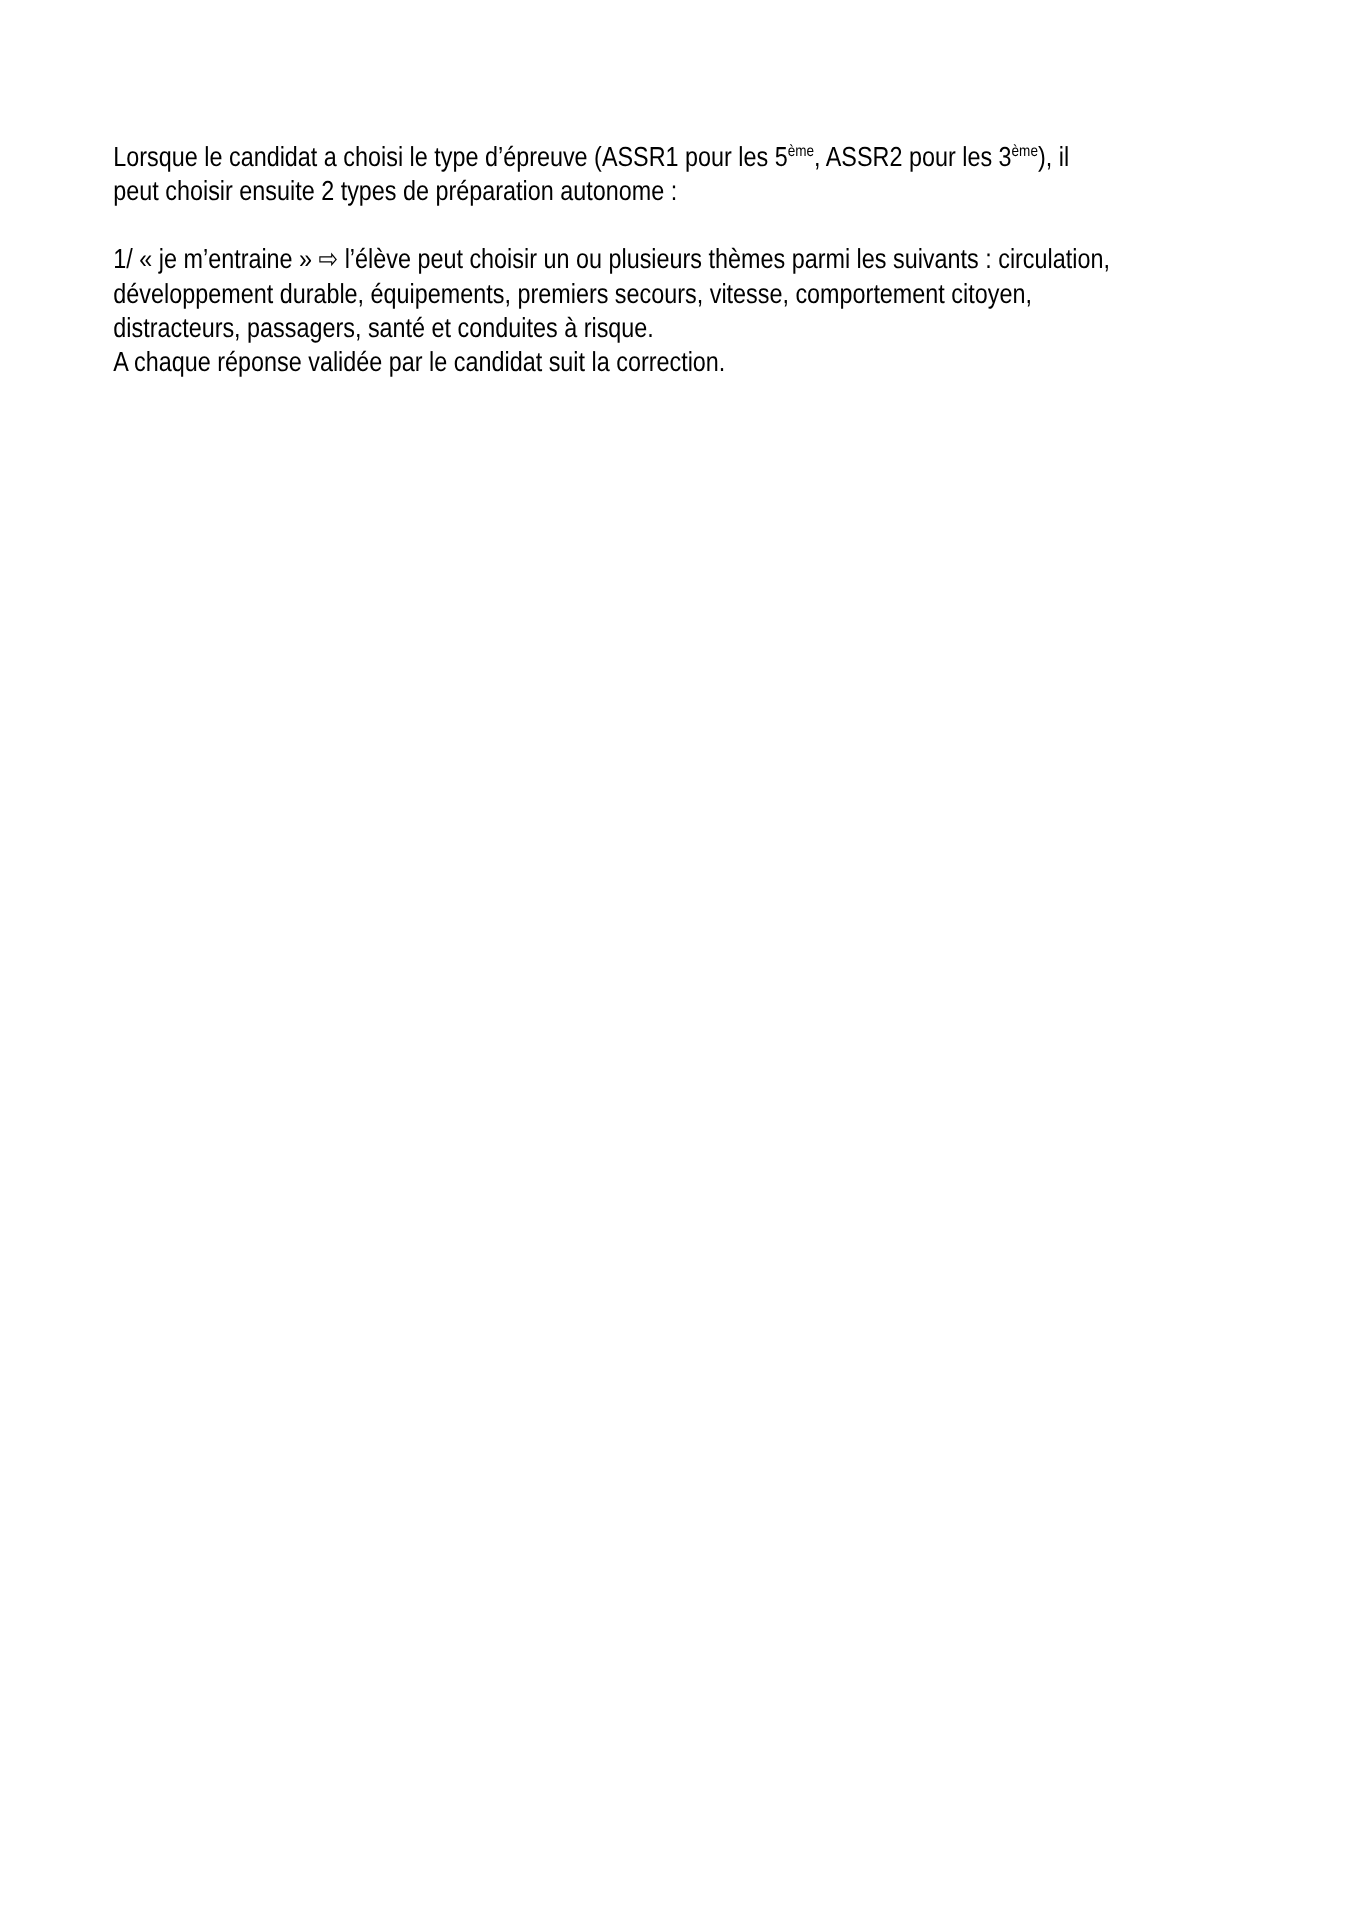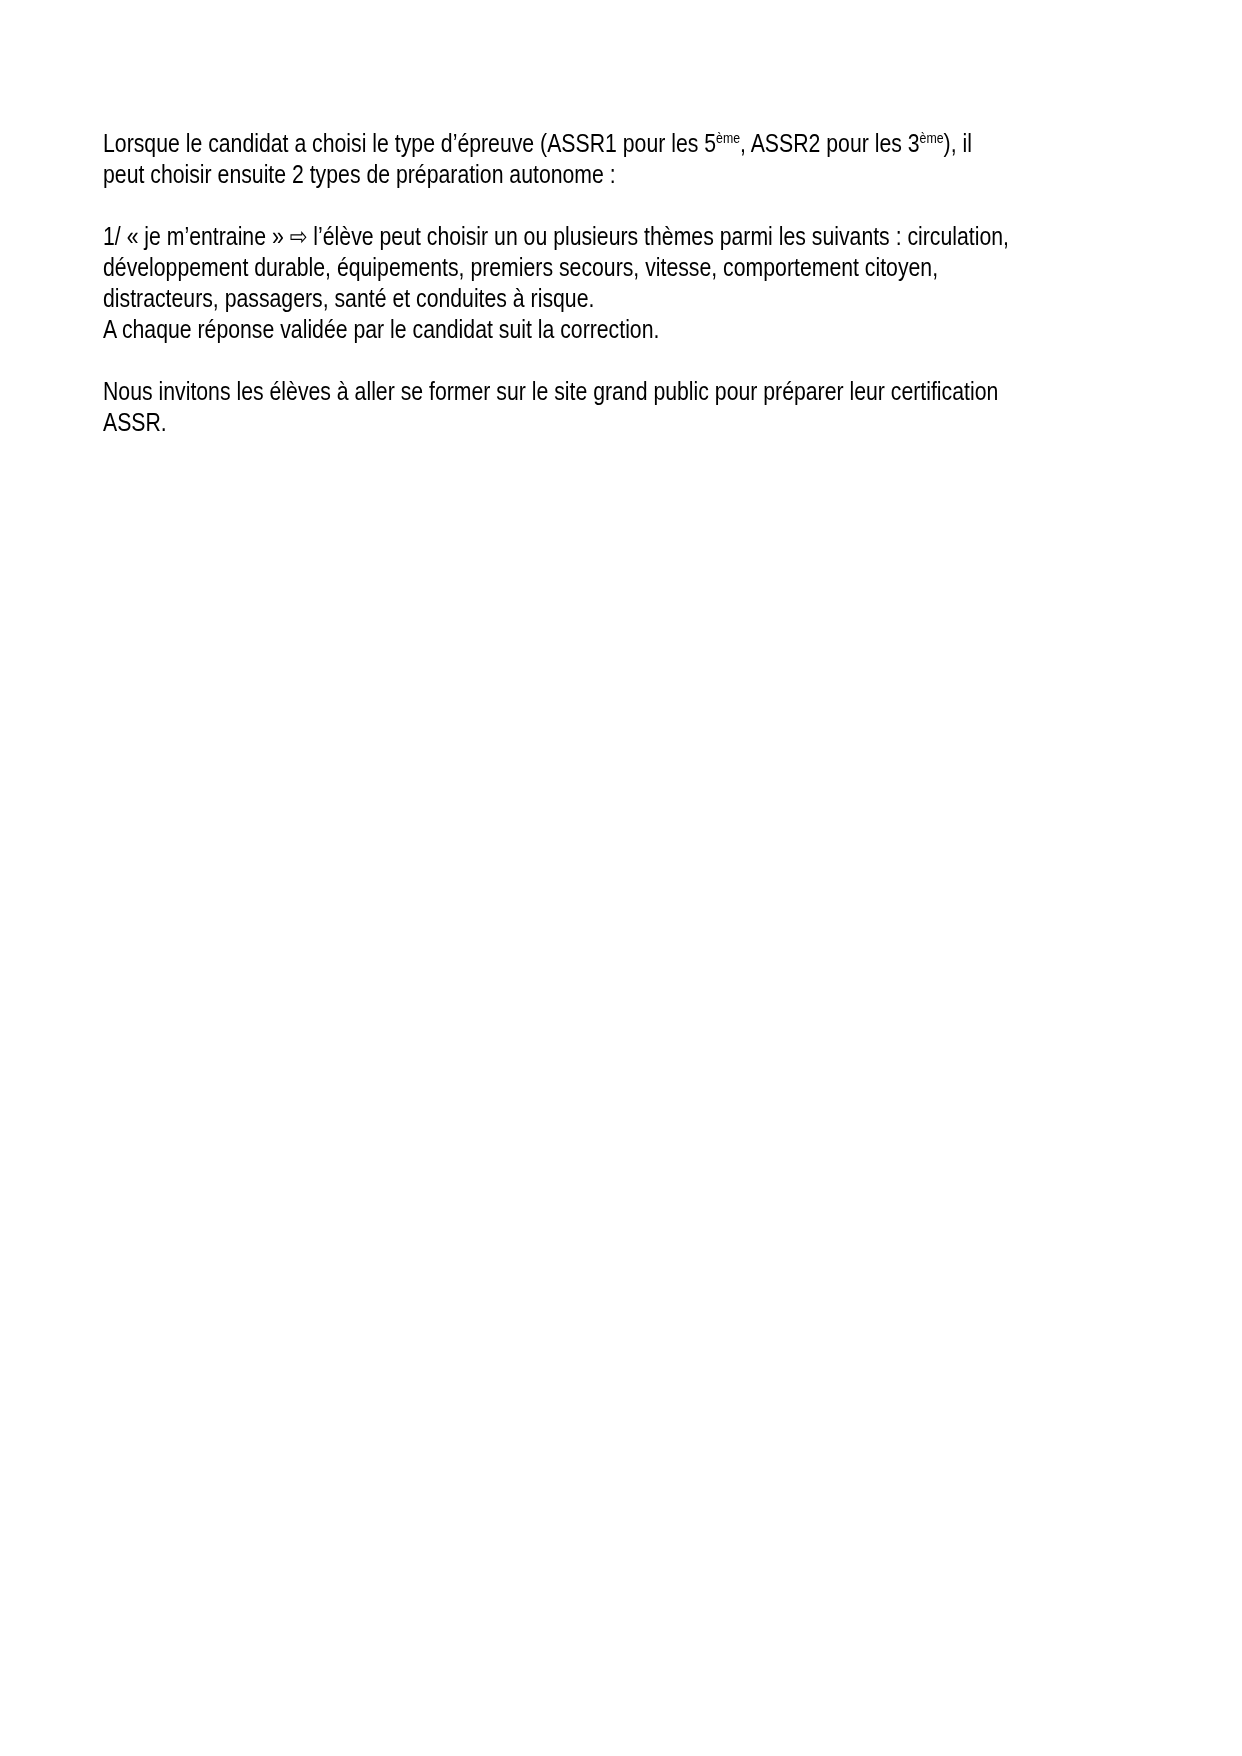--- a/index.html
+++ b/index.html
@@ -75,24 +75,20 @@
     </p>
 
     <p class="para">
         <span class="line">1/ « je m’entraine » ⇨ l’élève peut choisir un ou plusieurs thèmes parmi les suivants : circulation,</span>
         <span class="line">développement durable, équipements, premiers secours, vitesse, comportement citoyen,</span>
         <span class="line">distracteurs, passagers, santé et conduites à risque.</span>
         <span class="line">A chaque réponse validée par le candidat suit la correction.</span>
       </p>
 
 
-    <p class="para">
-        <span class="line">Nous invitons les élèves à aller se former sur le site grand public pour préparer leur certification</span>
-        <span class="line">ASSR.</span>
-      </p>
 
   </main>
 
   <footer class="footer">
     <span class="footer-label" style="color: rgb(234, 110, 110);">Page</span><span class="footer-current" style="color: rgb(158, 33, 33);">2</span><span class="footer-separator" style="color: rgb(143, 29, 29);">|</span><span class="footer-total" style="color: rgb(158, 33, 33);">2</span>
   </footer>
 
 </div>
 
 </body></html>

